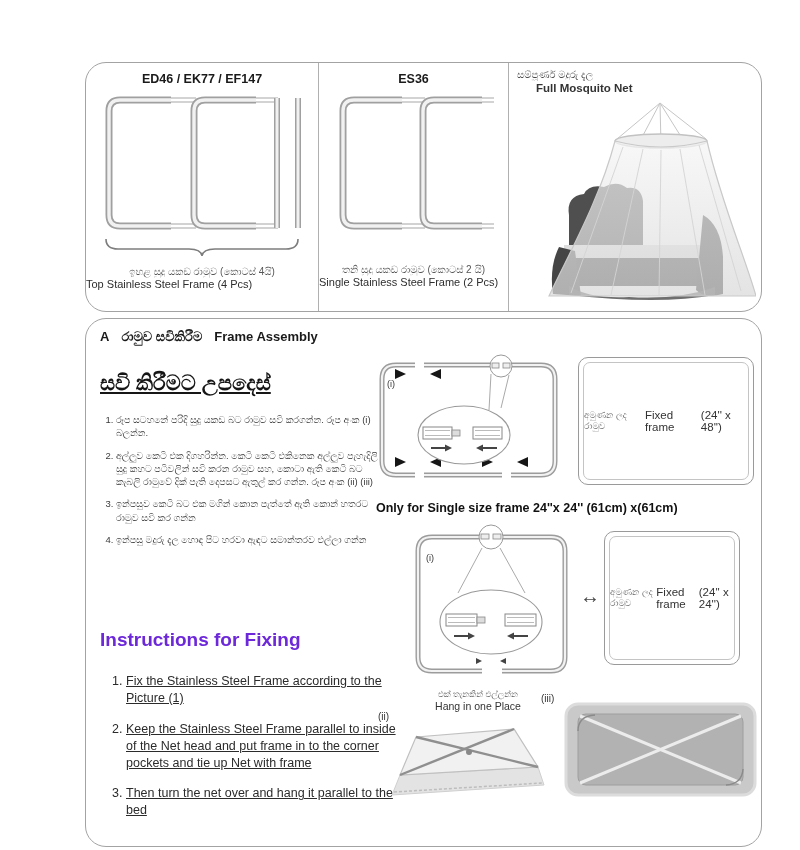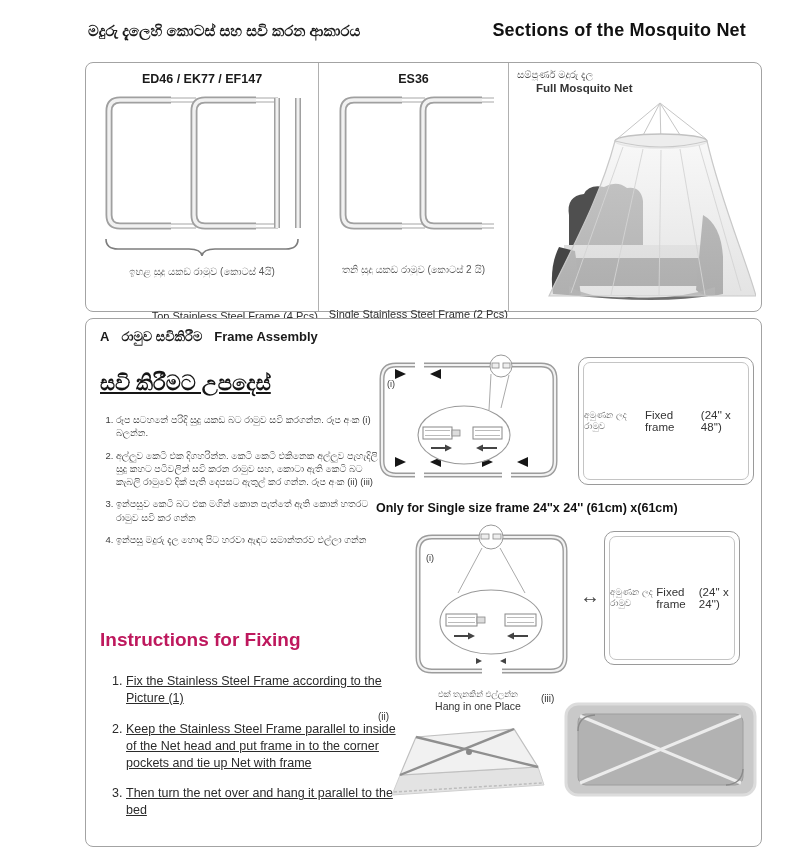--- a/index.html
+++ b/index.html
@@ -5,42 +5,42 @@
   html,body{margin:0;padding:0;background:#fff;}
   .page{position:relative;width:800px;height:850px;background:#fff;overflow:hidden;
         font-family:"Liberation Sans",sans-serif;color:#222;}
   .abs{position:absolute;}
   
   .hdr{position:absolute;top:20px;left:88px;width:658px;display:flex;
        justify-content:space-between;align-items:baseline;}
   .hdr-si{font-size:15px;font-weight:bold;color:#1c1c1c;}
   .hdr-en{font-size:18px;font-weight:bold;color:#111;letter-spacing:.2px;}
   
-  .box{position:absolute;border:1.6px solid #a3a3a3;border-radius:8px;background:#fff;}
+  .box{position:absolute;border:1.6px solid #a3a3a3;border-radius:21px;background:#fff;}
   .top-box{left:85px;top:62px;width:675px;height:248px;display:flex;}
   .col{box-sizing:border-box;position:relative;}
   .col1{width:233px;border-right:1.4px solid #b0b0b0;}
   .col2{width:190px;border-right:1.4px solid #b0b0b0;}
   .col3{width:249px;}
   .code{text-align:center;font-weight:bold;font-size:12.5px;margin-top:9px;color:#1a1a1a;}
   .pieces{display:block;margin:4px auto 0;}
   .brace{display:block;margin:0 auto;}
   .spacer{height:20px;}
   .cap-si{text-align:center;font-size:10px;color:#555;margin-top:8px;}
-  .cap-en{text-align:right;font-size:11px;color:#2e2e2e;margin-top:32px;}
+  .cap-en{text-align:left;font-size:11px;color:#2e2e2e;}
   .net-lab-si{position:absolute;left:8px;top:6px;font-size:10px;color:#4a4a4a;}
   .net-lab-en{position:absolute;left:8px;top:19px;font-size:11.5px;font-weight:bold;color:#333;padding-left:19px;}
   .net-photo{position:absolute;left:0;top:34px;}
   
   .bottom-box{left:85px;top:318px;width:675px;height:527px;}
   .secA{left:14px;top:10px;display:flex;gap:12px;align-items:baseline;font-weight:bold;font-size:13px;color:#1a1a1a;}
   .si-h{left:14px;top:52px;font-size:21px;font-weight:bold;color:#161616;text-decoration:underline;}
   .si-list{left:14px;top:94px;width:262px;margin:0;padding-left:16px;font-size:9.5px;line-height:1.4;color:#3a3a3a;}
   .si-list li{margin-bottom:9px;}
-  .en-h{left:14px;top:310px;font-size:19px;font-weight:bold;color:#be185d;}
+  .en-h{left:14px;top:310px;font-size:19px;font-weight:bold;color:#6d28d9;}
   .en-list{left:14px;top:346px;width:280px;margin:8px;padding-left:18px;font-size:12.5px;line-height:1.35;color:#2b2b2b;text-decoration:underline;}
   .en-list li{margin-bottom:14px;}
   .dbl-h{left:278px;top:12px;width:392px;text-align:center;font-weight:bold;font-size:12.5px;color:#111;}
   .sgl-h{left:290px;top:182px;width:382px;font-weight:bold;font-size:12.5px;color:#111;}
   .diag1{left:283px;top:34px;}
   .diag2{left:318px;top:204px;}
   .fixed{border:1.6px solid #9a9a9a;border-radius:10px;box-sizing:border-box;
          display:flex;align-items:center;justify-content:center;}
   .fixed-inner{border:1.2px solid #c4c4c4;border-radius:7px;width:calc(100% - 10px);height:calc(100% - 10px);
          display:flex;flex-direction:row;align-items:center;justify-content:center;gap:3px;}
@@ -57,24 +57,20 @@
   .canopy{left:300px;top:404px;}
   .figiii-label{left:455px;top:374px;}
   .greyrect{left:477px;top:382px;}
   svg{display:block;}
 </style>
 </head>
 <body>
 
 <div class="page">
 
-  <div class="hdr">
-    <span class="hdr-si">මදුරු දැලෙහි කොටස් සහ සවි කරන ආකාරය</span>
-    <span class="hdr-en">Sections of the Mosquito Net</span>
-  </div>
 
   <div class="box top-box">
 
     <div class="col col1">
       <div class="code">ED46 / EK77 / EF147</div>
       <svg class="pieces" width="212" height="146" viewBox="0 0 212 146">
         <g stroke-linecap="butt" fill="none">
           <path d="M 75,10 L 24,10 Q 13,10 13,21 L 13,125 Q 13,136 24,136 L 75,136" stroke="#a0a0a0" stroke-width="7"></path>
           <path d="M 75,10 L 24,10 Q 13,10 13,21 L 13,125 Q 13,136 24,136 L 75,136" stroke="#f1f1f1" stroke-width="3.4"></path>
           <line x1="75" y1="8" x2="100" y2="8" stroke="#b5b5b5" stroke-width="1.2"></line>

